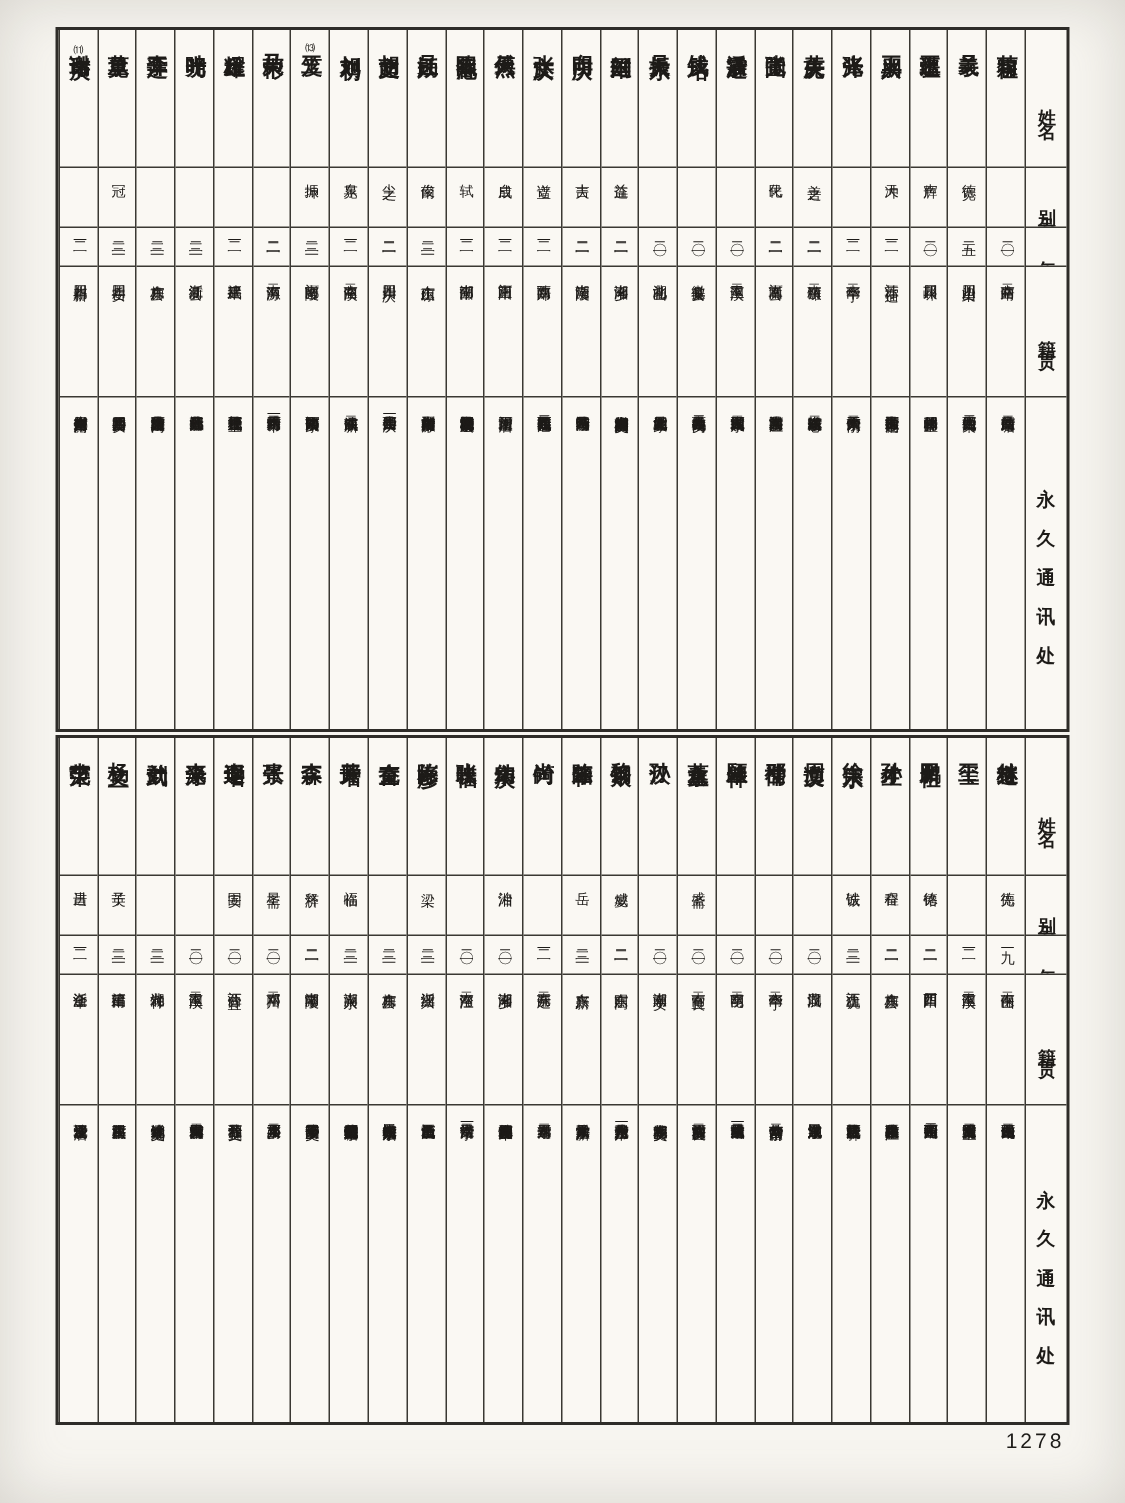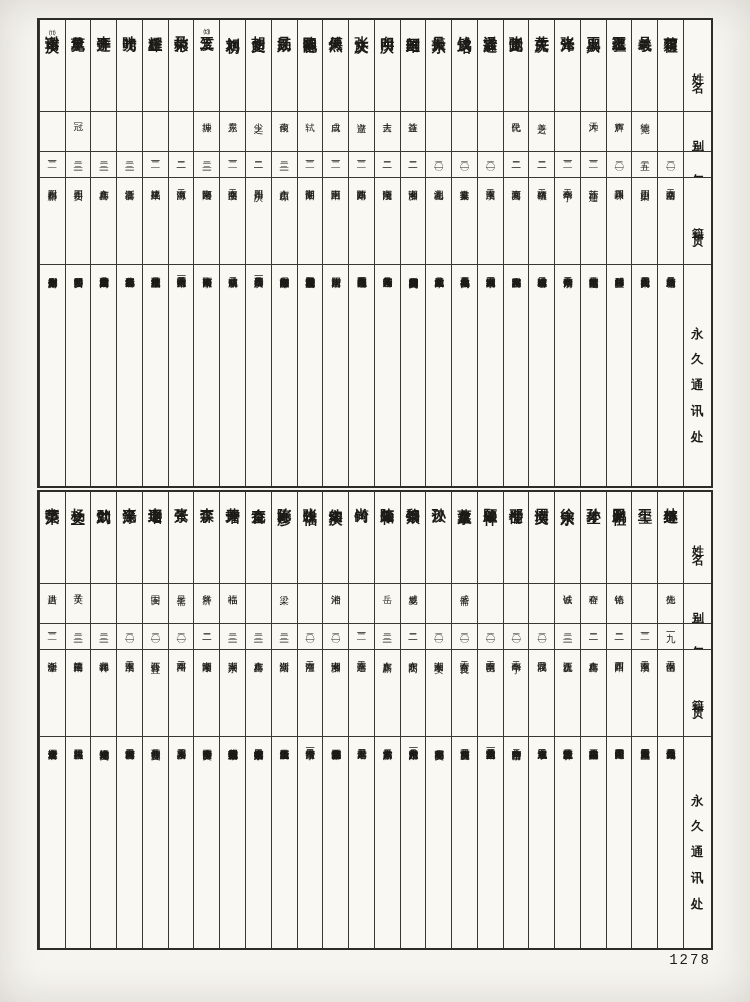--- a/index.html
+++ b/index.html
@@ -45,21 +45,21 @@
   .alias-text,.age-text,.native-text{font-size:9.5px;letter-spacing:0.5px;}
   .addr-text{font-size:9.5px;letter-spacing:0px;line-height:1.15;}
   .mark{font-size:6.5px;color:#2a2824;writing-mode:horizontal-tb;margin-top:1px;}
   .name-wrap{display:flex;flex-direction:column;align-items:center;max-height:100%;}
   .hdr .cell{align-items:center;justify-content:center;}
   .hdr-text{font-size:12px;font-weight:700;letter-spacing:8px;padding-top:6px;}
   .hdr-text.small{letter-spacing:6px;}
   .hdr-text.tall{letter-spacing:26px;font-size:12.5px;}
   .page-number{
     position:absolute;left:655px;top:952px;width:70px;text-align:center;
-    font-family:Liberation Mono, monospace;font-size:14px;color:#1d1b18;letter-spacing:2px;
+    font-family:Liberation Sans, sans-serif;font-size:14px;color:#1d1b18;letter-spacing:2px;
   }
 </style>
 </head>
 <body>
 
 <div class="page">
 
   <div class="table t-top">
       <div class="col hdr">
         <div class="cell r-name">

